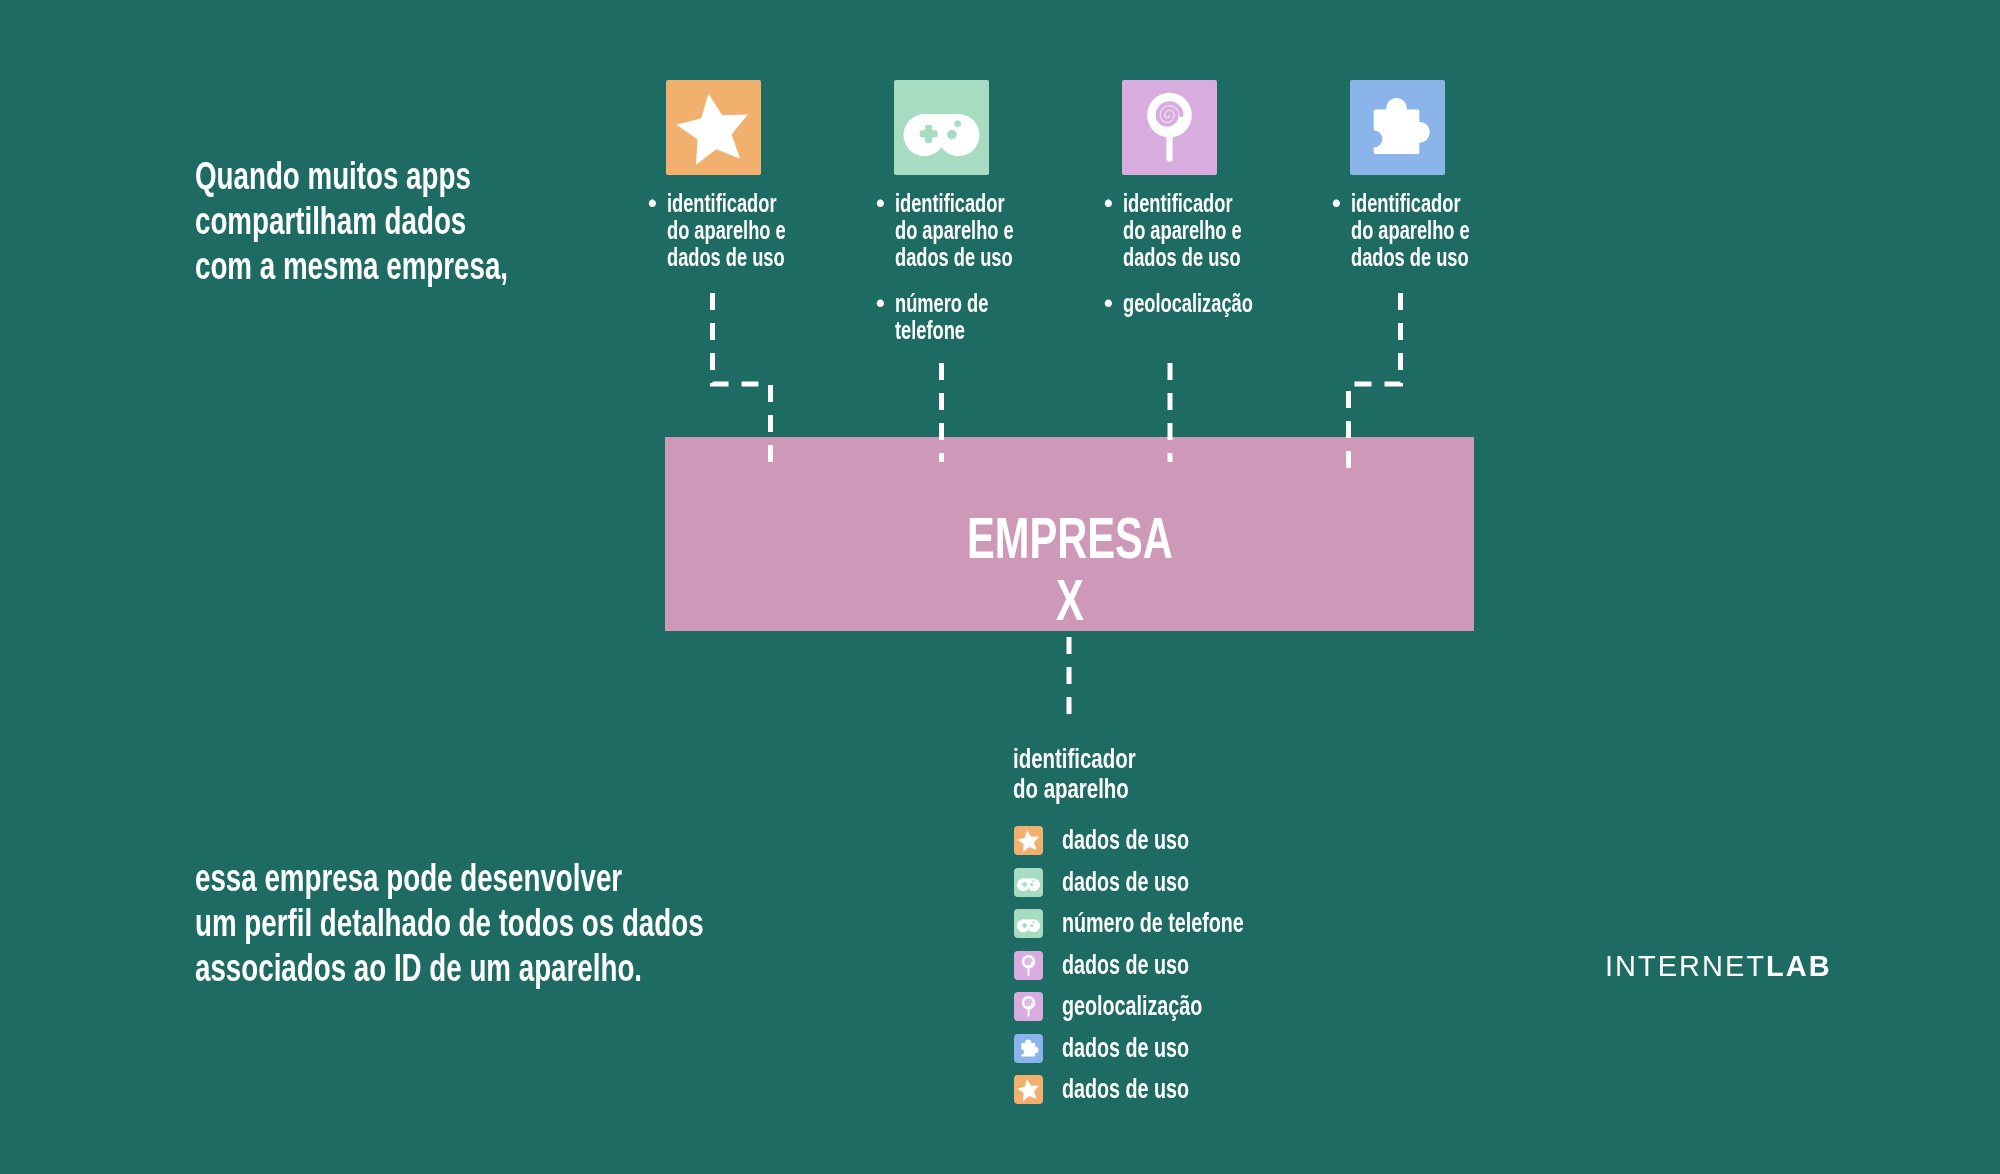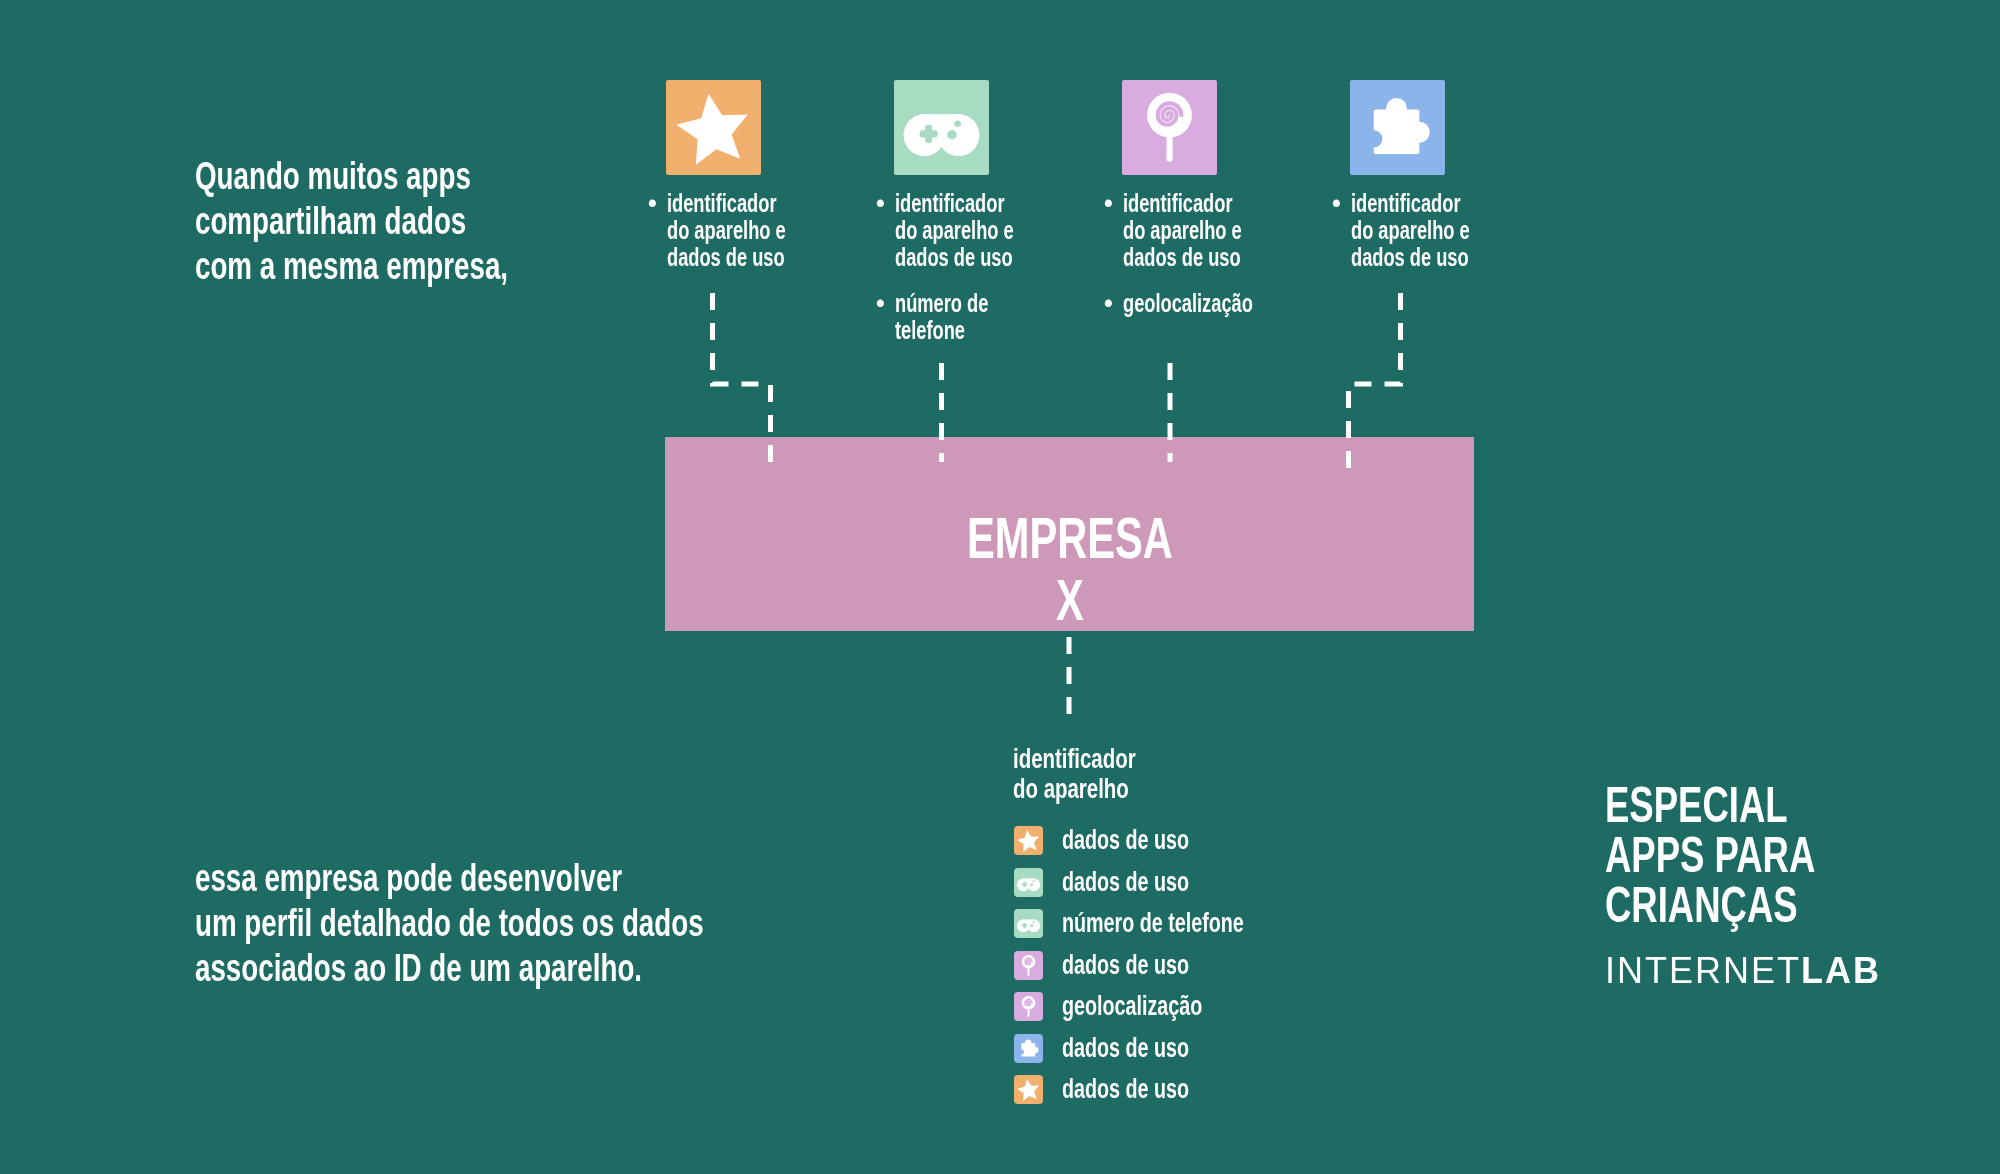--- a/index.html
+++ b/index.html
@@ -45,21 +45,21 @@
   .profile-header{position:absolute;left:1013px;top:744px;font-size:28px;line-height:30px;}
   .profile-header .ln{display:block;}
   .profile-rows{position:absolute;left:1014px;top:826px;display:flex;flex-direction:column;gap:12.5px;}
   .profile-row{display:flex;align-items:center;height:29px;}
   .icon-sm{width:29px;height:29px;border-radius:4px;flex:0 0 29px;}
   .icon-sm svg{display:block;width:100%;height:100%;}
   .row-label{margin-left:19px;font-size:27px;line-height:29px;}
 
   .brand-title{position:absolute;left:1605px;top:780px;font-size:50px;line-height:50px;}
   .brand-title .ln{display:block;}
-  .brand-logo{position:absolute;left:1605px;top:950px;font-size:36px;letter-spacing:2px;white-space:nowrap;}
+  .brand-logo{position:absolute;left:1605px;top:950px;font-size:29px;letter-spacing:2px;white-space:nowrap;}
   .logo-thin{font-weight:400;}
   .logo-bold{font-weight:700;}
 
   .defs-holder{position:absolute;width:0;height:0;overflow:hidden;}
 </style>
 </head>
 <body>
 
 <svg class="defs-holder" aria-hidden="true">
   <defs>
@@ -253,22 +253,17 @@
       <span class="row-label cond">dados de uso</span>
     </div>
   </div>
 
   <div class="intro intro-bottom"><span class="cond">
     <span class="ln">essa empresa pode desenvolver</span>
     <span class="ln">um perfil detalhado de todos os dados</span>
     <span class="ln">associados ao ID de um aparelho.</span>
   </span></div>
 
-  <div class="brand-title"><span class="cond">
-    <span class="ln">ESPECIAL</span>
-    <span class="ln">APPS PARA</span>
-    <span class="ln">CRIANÇAS</span>
-  </span></div>
   <div class="brand-logo">
     <span class="logo-thin">INTERNET</span><span class="logo-bold">LAB</span>
   </div>
 
 </div>
 
 </body></html>

